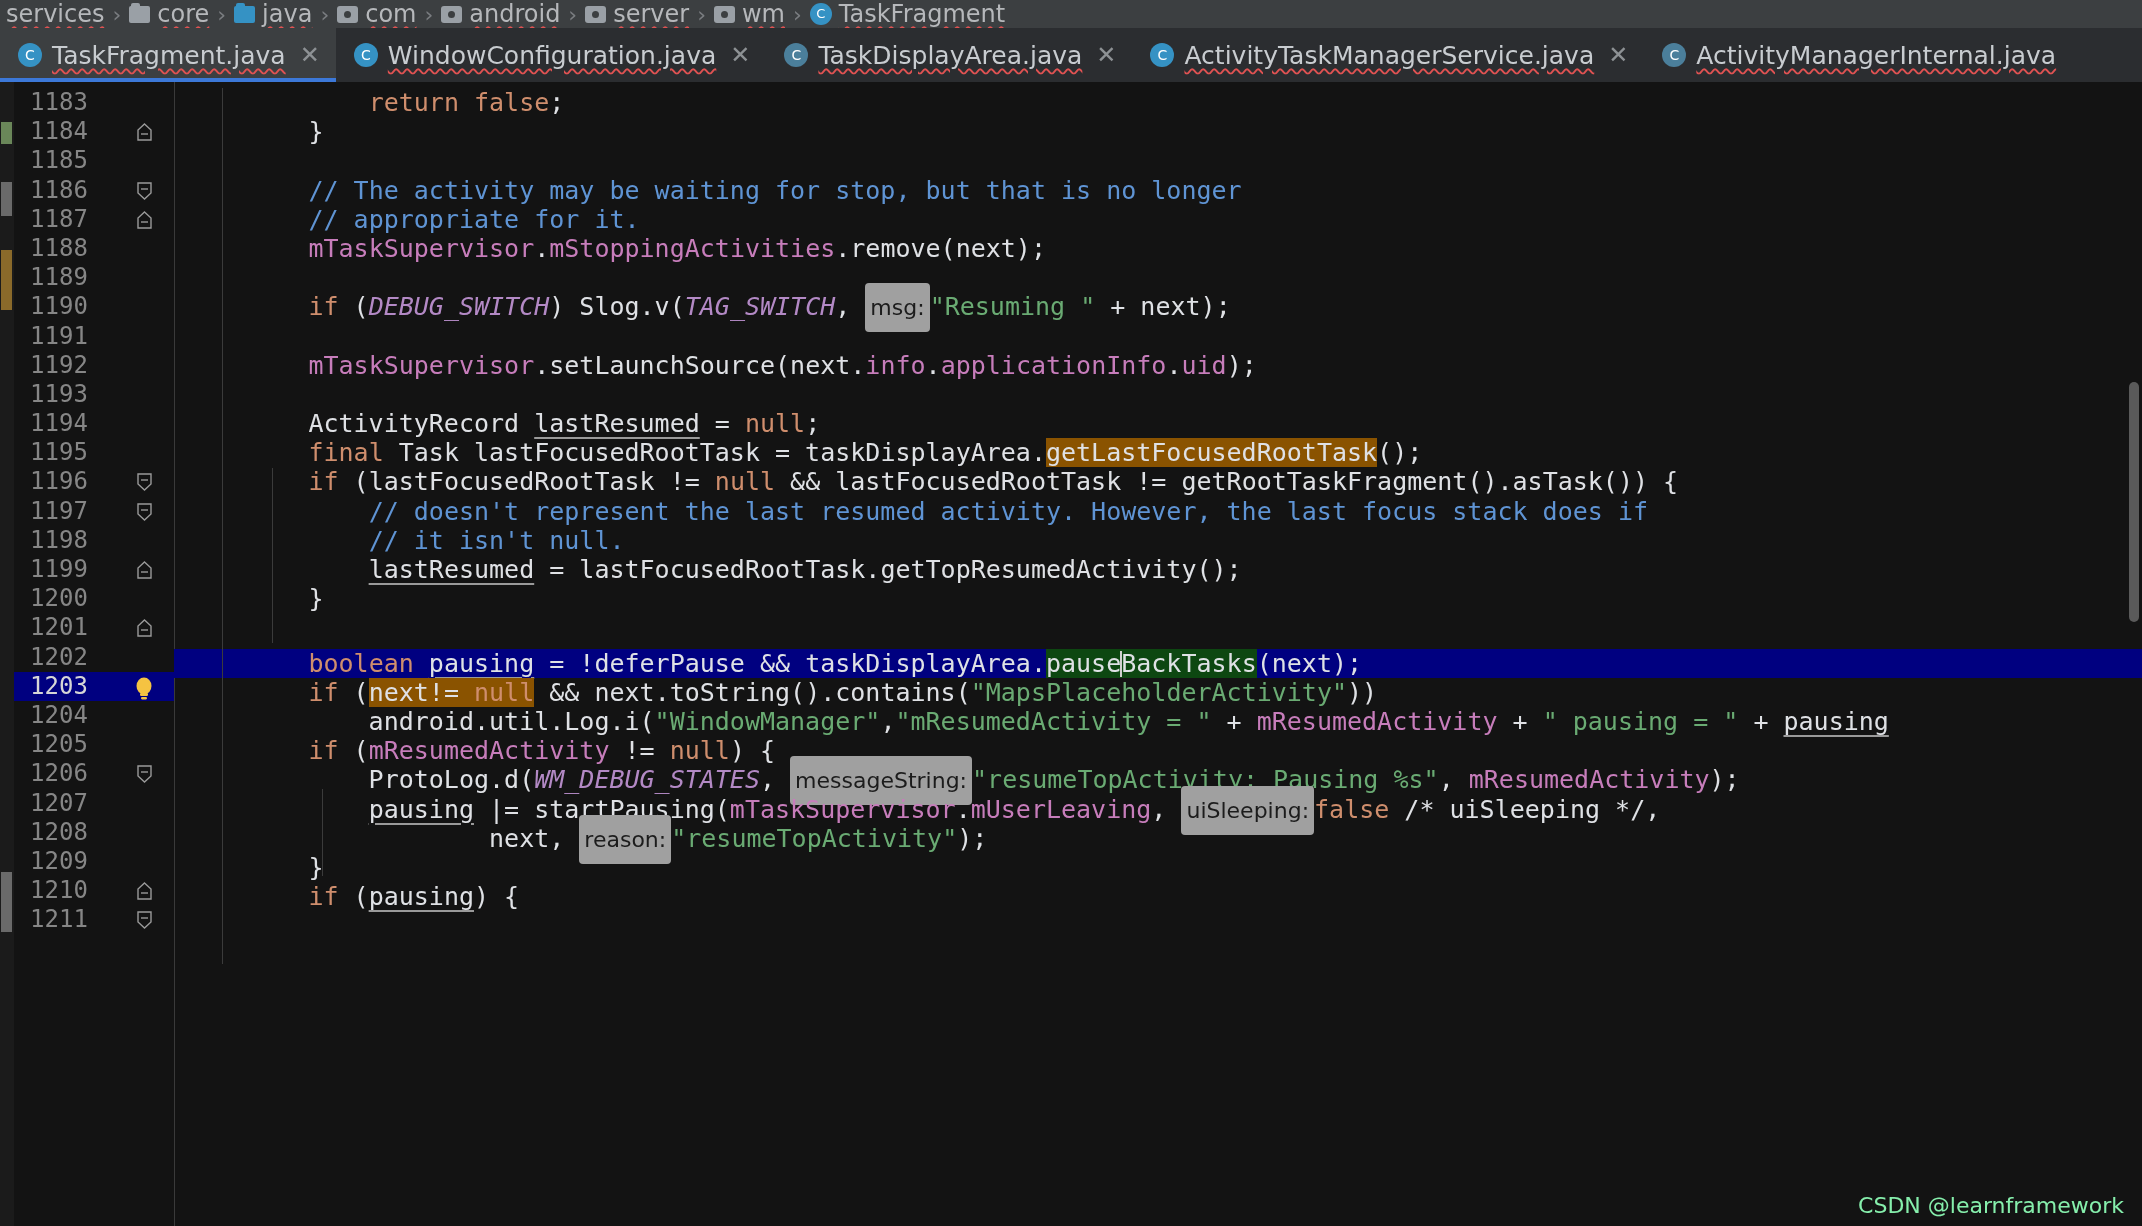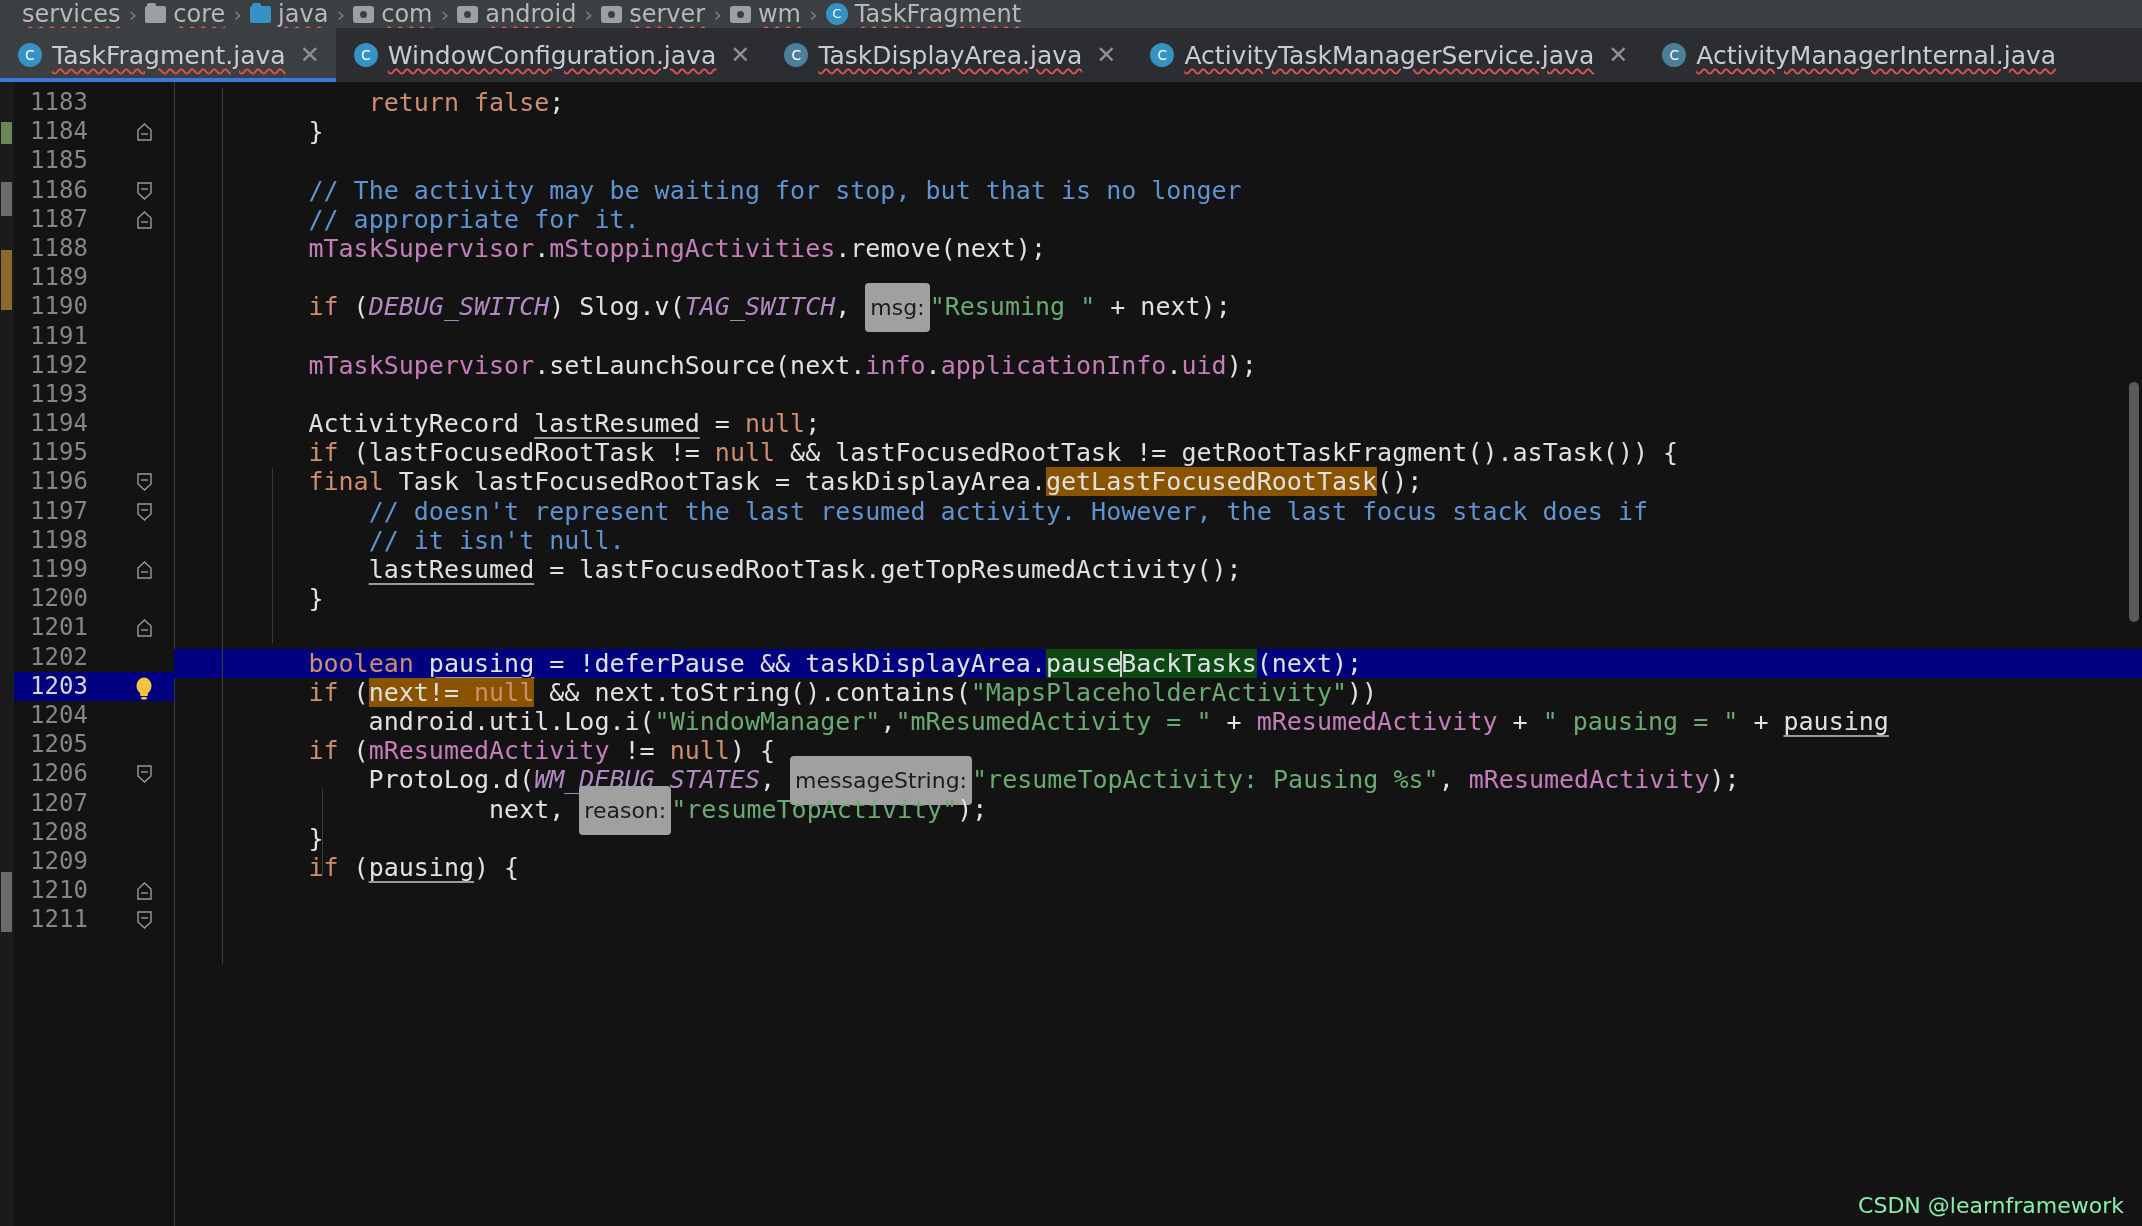--- a/index.html
+++ b/index.html
@@ -30,21 +30,21 @@
     background:var(--editor-bg);
     font-family:"DejaVu Sans Mono","Liberation Mono",monospace;
     overflow:hidden;
     -webkit-font-smoothing:antialiased;
   }
   .app{width:2142px;height:1226px;display:flex;flex-direction:column;position:relative;}
 
   
   .breadcrumb{
     height:28px;background:#3c3f41;color:#b6b8bb;
-    display:flex;align-items:center;padding-left:18px;
+    display:flex;align-items:center;padding-left:2px;
     font-family:"DejaVu Sans","Liberation Sans",sans-serif;
     font-size:24px;white-space:nowrap;overflow:hidden;flex:none;
   }
   .crumb{display:flex;align-items:center;gap:7px;padding:0 4px;}
   .crumb-label{
     text-decoration:underline;
     text-decoration-style:wavy;
     text-decoration-color:#e05252;
     text-underline-offset:4px;
     text-decoration-thickness:2px;
@@ -374,32 +374,33 @@
         <div class="line">&nbsp;</div>
         <div class="line">        <span class="cmt">// The activity may be waiting for stop, but that is no longer</span></div>
         <div class="line">        <span class="cmt">// appropriate for it.</span></div>
         <div class="line">        <span class="fld">mTaskSupervisor</span>.<span class="fld">mStoppingActivities</span>.remove(next);</div>
         <div class="line">&nbsp;</div>
         <div class="line">        <span class="kw">if</span> (<span class="stat">DEBUG_SWITCH</span>) Slog.v(<span class="stat">TAG_SWITCH</span>, <span class="hint">msg:</span><span class="str">"Resuming "</span> + next);</div>
         <div class="line">&nbsp;</div>
         <div class="line">        <span class="fld">mTaskSupervisor</span>.setLaunchSource(next.<span class="fld">info</span>.<span class="fld">applicationInfo</span>.<span class="fld">uid</span>);</div>
         <div class="line">&nbsp;</div>
         <div class="line">        ActivityRecord <span class="und">lastResumed</span> = <span class="kw">null</span>;</div>
+        <div class="line">        <span class="kw">final</span> Task lastFocusedRootTask = taskDisplayArea.<span class="hl-orange">getLastFocusedRootTask</span>();</div>
         <div class="line">        <span class="kw">if</span> (lastFocusedRootTask != <span class="kw">null</span> &amp;&amp; lastFocusedRootTask != getRootTaskFragment().asTask()) {</div>
-        <div class="line">        <span class="kw">final</span> Task lastFocusedRootTask = taskDisplayArea.<span class="hl-orange">getLastFocusedRootTask</span>();</div>
         <div class="line">            <span class="cmt">// doesn't represent the last resumed activity. However, the last focus stack does if</span></div>
         <div class="line">            <span class="cmt">// it isn't null.</span></div>
         <div class="line">            <span class="und">lastResumed</span> = lastFocusedRootTask.getTopResumedActivity();</div>
         <div class="line">        }</div>
         <div class="line">&nbsp;</div>
         <div class="line sel">        <span class="kw">boolean</span> <span class="und">pausing</span> = !deferPause &amp;&amp; taskDisplayArea.<span class="hl-green">pause<span class="caret"></span>BackTasks</span>(next);</div>
         <div class="line">        <span class="kw">if</span> (<span class="hl-orange">next!= <span class="kw">null</span></span> &amp;&amp; next.toString().contains(<span class="str">"MapsPlaceholderActivity"</span>))</div>
         <div class="line">            android.util.Log.i(<span class="str">"WindowManager"</span>,<span class="str">"mResumedActivity = "</span> + <span class="fld">mResumedActivity</span> + <span class="str">" pausing = "</span> + <span class="und">pausing</span></div>
         <div class="line">        <span class="kw">if</span> (<span class="fld">mResumedActivity</span> != <span class="kw">null</span>) {</div>
         <div class="line">            ProtoLog.d(<span class="stat">WM_DEBUG_STATES</span>, <span class="hint">messageString:</span><span class="str">"resumeTopActivity: Pausing %s"</span>, <span class="fld">mResumedActivity</span>);</div>
+        <div class="line">            <span class="und">pausing</span> |= startPausing(<span class="fld">mTaskSupervisor</span>.<span class="fld">mUserLeaving</span>, <span class="hint">uiSleeping:</span><span class="kw">false</span> /* uiSleeping */,</div>
         <div class="line">                    next, <span class="hint">reason:</span><span class="str">"resumeTopActivity"</span>);</div>
         <div class="line">        }</div>
         <div class="line">        <span class="kw">if</span> (<span class="und">pausing</span>) {</div>
         <div class="guide" style="left: 48px; top: 6px; height: 876px;"></div>
         <div class="guide" style="left: 98px; top: 385.6px; height: 175.2px;"></div>
         <div class="guide" style="left: 148px; top: 706.8px; height: 87.6px;"></div>
       </div>
 
     <div class="scrollbar">
       <div class="scroll-thumb" style="top:300px;height:240px;"></div>

